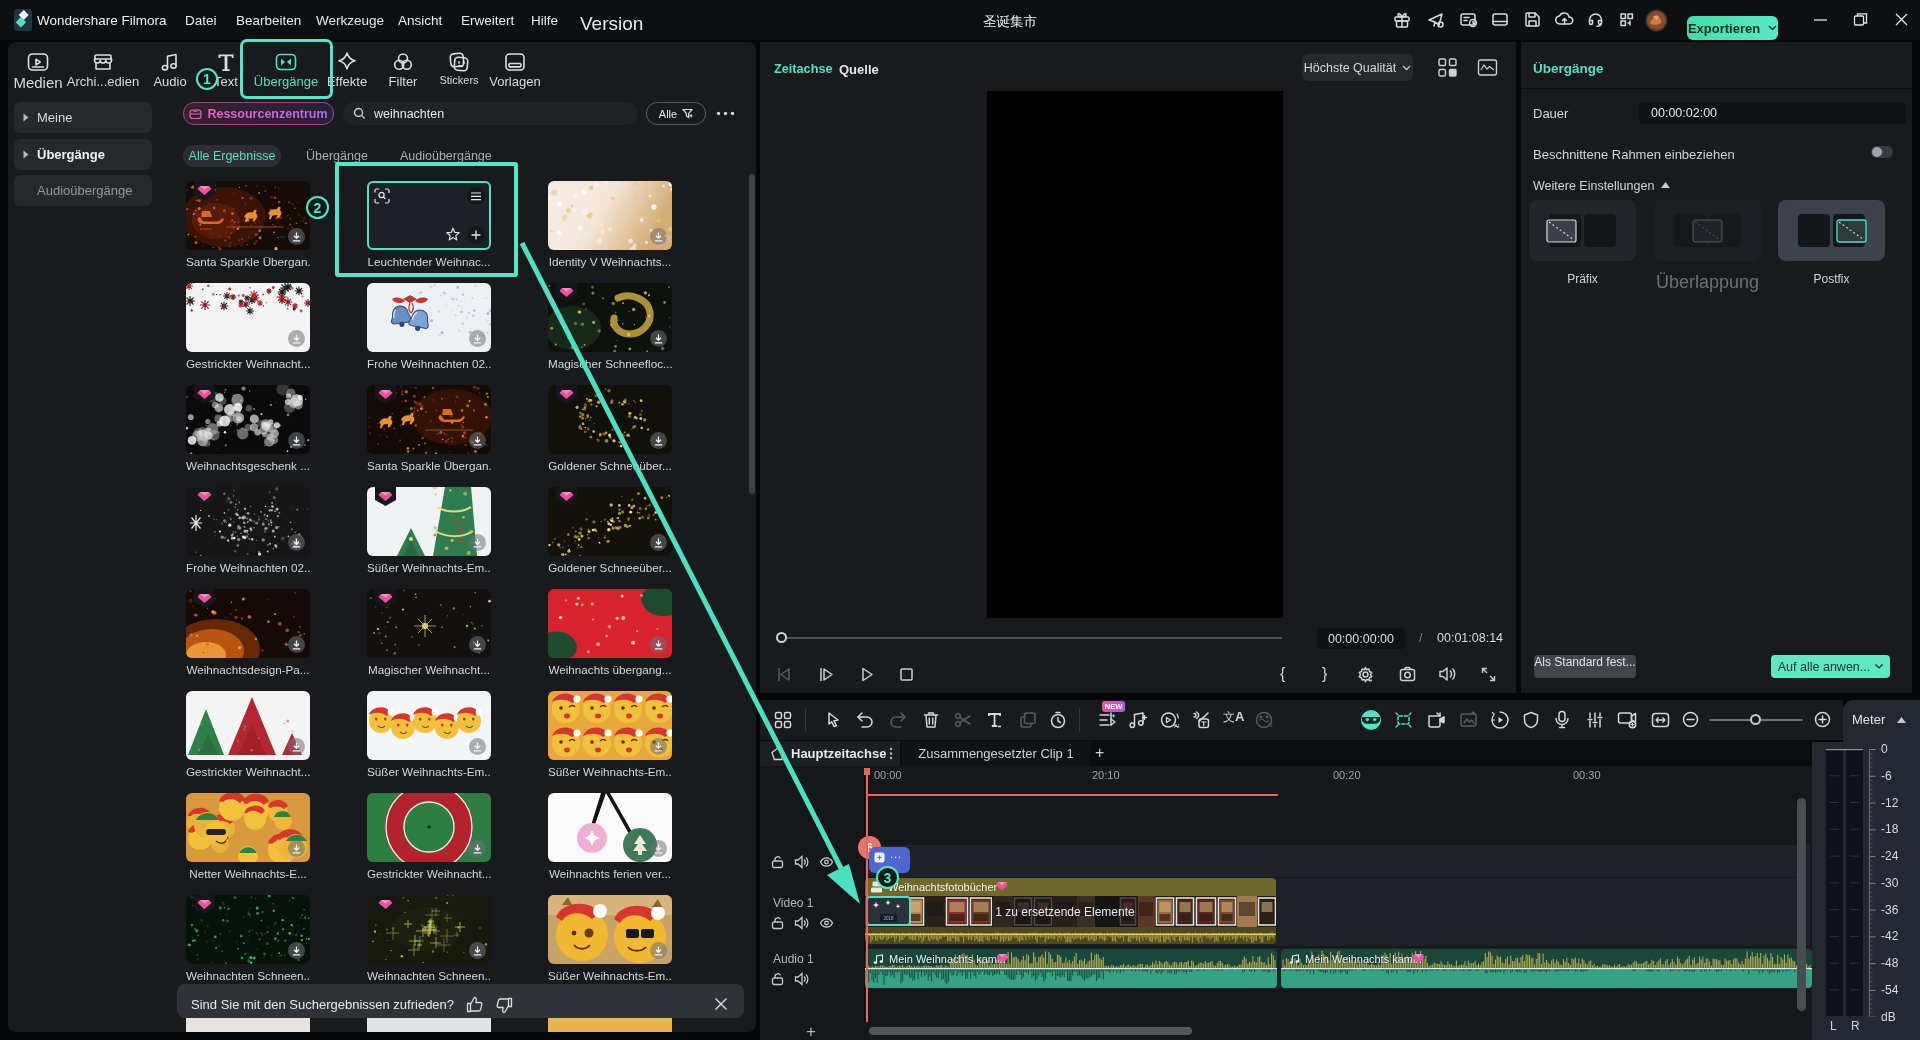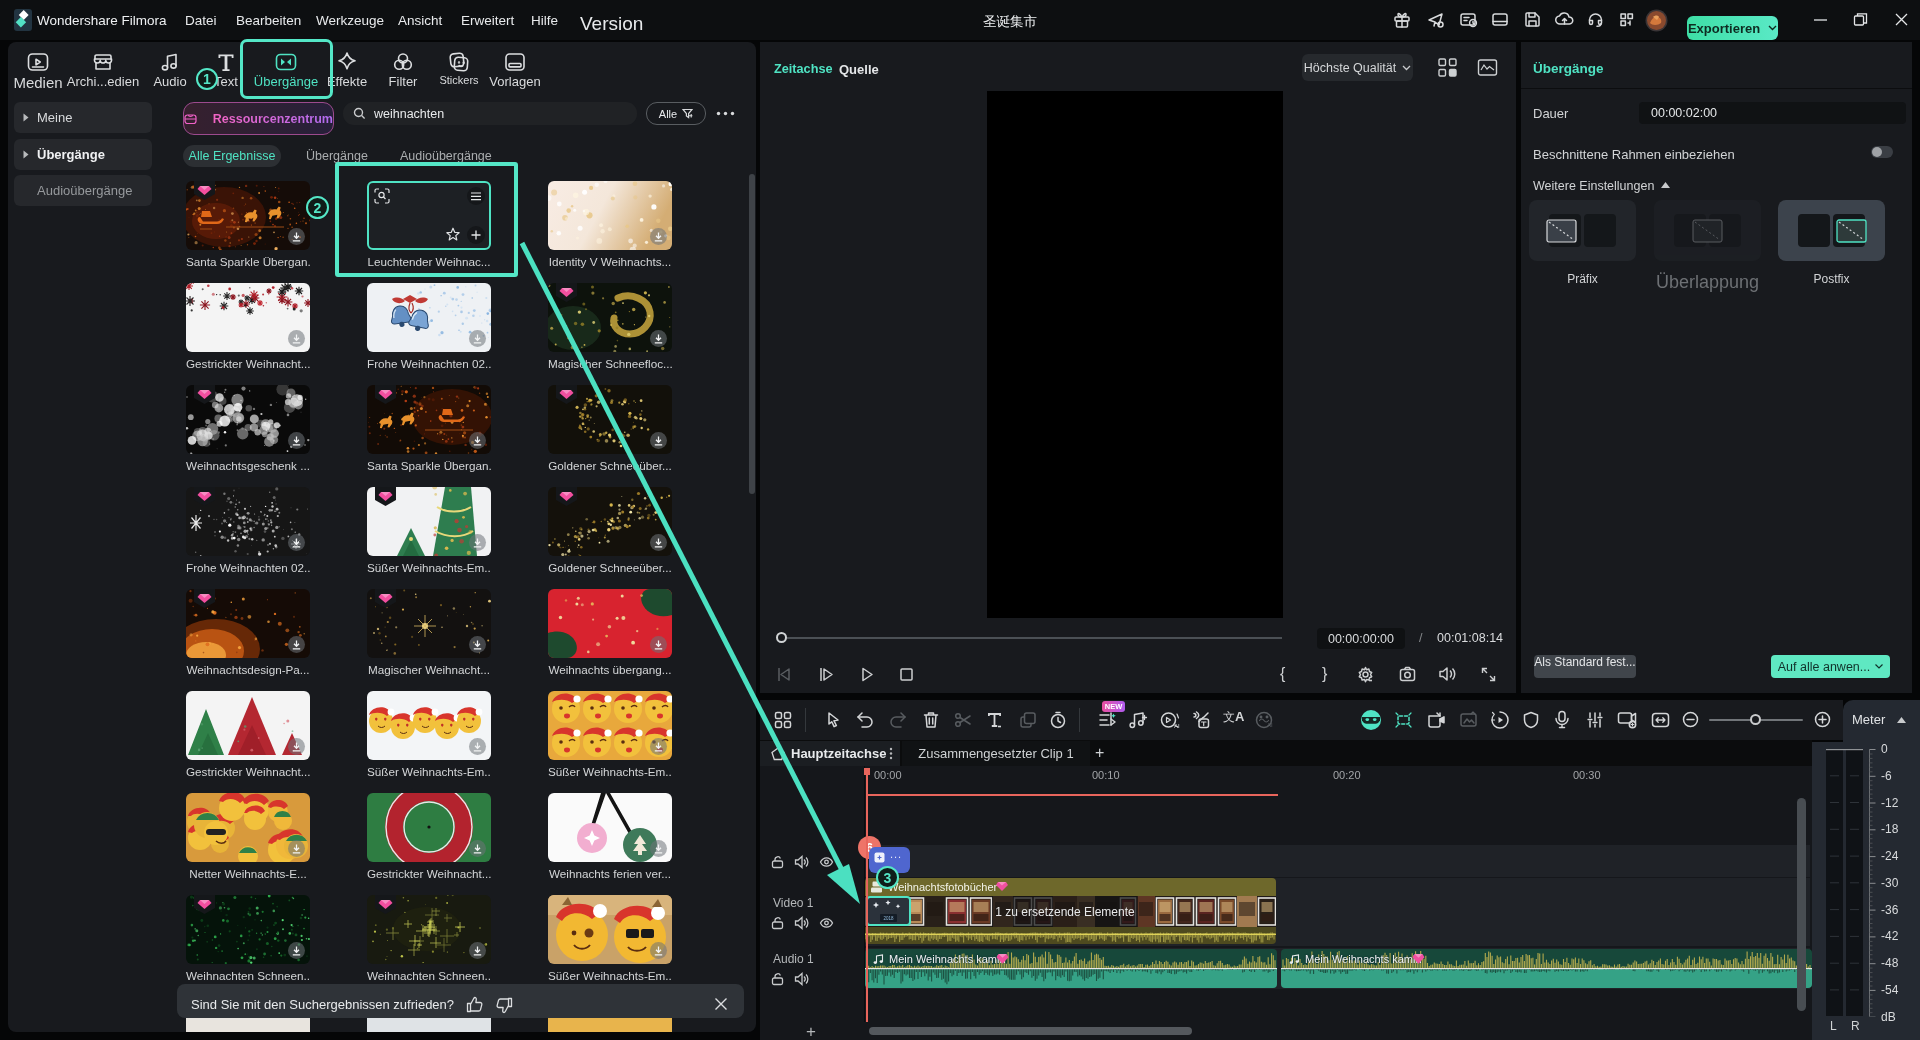--- a/index.html
+++ b/index.html
@@ -183,21 +183,21 @@
     <path d="M1.5 0.5l5 4-5 4z" fill="#b8babc"></path>
   </svg>
 <div class="abs" style="left:37px;top:110px;font-size:13px;font-weight:normal;color:#d8dadc">Meine</div>
 <div class="abs" style="left:14px;top:139px;width:138px;height:31px;background:#26282c;border-radius:6px"></div>
 <svg class="abs" style="left:22px;top:150px" width="8" height="9" viewBox="0 0 8 9">
     <path d="M1.5 0.5l5 4-5 4z" fill="#b8babc"></path>
   </svg>
 <div class="abs" style="left:37px;top:147px;font-size:13px;font-weight:bold;color:#f0f1f3">Übergänge</div>
 <div class="abs" style="left:14px;top:175px;width:138px;height:31px;background:#26282c;border-radius:6px"></div>
 <div class="abs" style="left:37px;top:183px;font-size:13px;font-weight:normal;color:#96999c">Audioübergänge</div>
-<div class="abs" style="left:183px;top:102px;width:151px;height:33px;border-radius:11px;background:linear-gradient(90deg,#36202e,#27203a);border:1px solid #9c4a8e;display:flex;align-items:center;justify-content:space-between;gap:5px">
+<div class="abs" style="left:183px;top:102px;width:151px;height:23px;border-radius:11px;background:linear-gradient(90deg,#36202e,#27203a);border:1px solid #9c4a8e;display:flex;align-items:center;justify-content:center;gap:5px">
 <svg width="13" height="12" viewBox="0 0 13 12">
       <g fill="none" stroke="#f061c8" stroke-width="1.2">
         <rect x="1" y="2" width="11" height="8.5" rx="2.5"></rect>
         <path d="M1 6h11M4.5 2C4.5 4 8.5 4 8.5 2"></path>
       </g>
     </svg>
 <span style="font-size:12.5px;font-weight:bold;background:linear-gradient(90deg,#f264c4,#b06cf0);-webkit-background-clip:text;background-clip:text;color:transparent">Ressourcenzentrum</span>
   </div>
 <div class="abs" style="left:343px;top:102px;width:294px;height:23px;border-radius:11px;background:#202225;display:flex;align-items:center">
 <svg style="margin-left:10px" width="13" height="13" viewBox="0 0 13 13">
@@ -2567,21 +2567,21 @@
       <path d="M1758.0 24v2" stroke="#3a3e42" stroke-width="1"></path>
     </g>
     <g transform="translate(-760,-770)">
       <path d="M1782.0 22.5v3.5" stroke="#45494d" stroke-width="1"></path>
     </g>
     <g transform="translate(-760,-770)">
       <path d="M1806.1 24v2" stroke="#3a3e42" stroke-width="1"></path>
     </g>
   </svg>
 <div class="abs" style="left:874px;top:769px;font-size:11px;color:#a2a5a8">00:00</div>
-<div class="abs" style="left:1092px;top:769px;font-size:11px;color:#a2a5a8">00:10</div>
+<div class="abs" style="left:1092px;top:769px;font-size:11px;color:#a2a5a8">20:10</div>
 <div class="abs" style="left:1333px;top:769px;font-size:11px;color:#a2a5a8">00:20</div>
 <div class="abs" style="left:1573px;top:769px;font-size:11px;color:#a2a5a8">00:30</div>
 <div class="abs" style="left:867px;top:794px;width:411px;height:2px;background:#e8655c"></div>
 <div class="abs" style="left:865px;top:845px;width:945px;height:32px;background:#1f2227"></div>
 <div class="abs" style="left:865px;top:878px;width:945px;height:68px;background:#1f2227"></div>
 <div class="abs" style="left:865px;top:948px;width:945px;height:41px;background:#1f2227"></div>
 <svg class="abs" style="left:771px;top:855px" width="13" height="14" viewBox="0 0 13 14">
     <g fill="none" stroke="#c8cacc" stroke-width="1.3">
       <rect x="1.5" y="6" width="10" height="6.5" rx="1.5"></rect>
       <path d="M4 6V4.5a2.8 2.8 0 0 1 5.4-1"></path>

